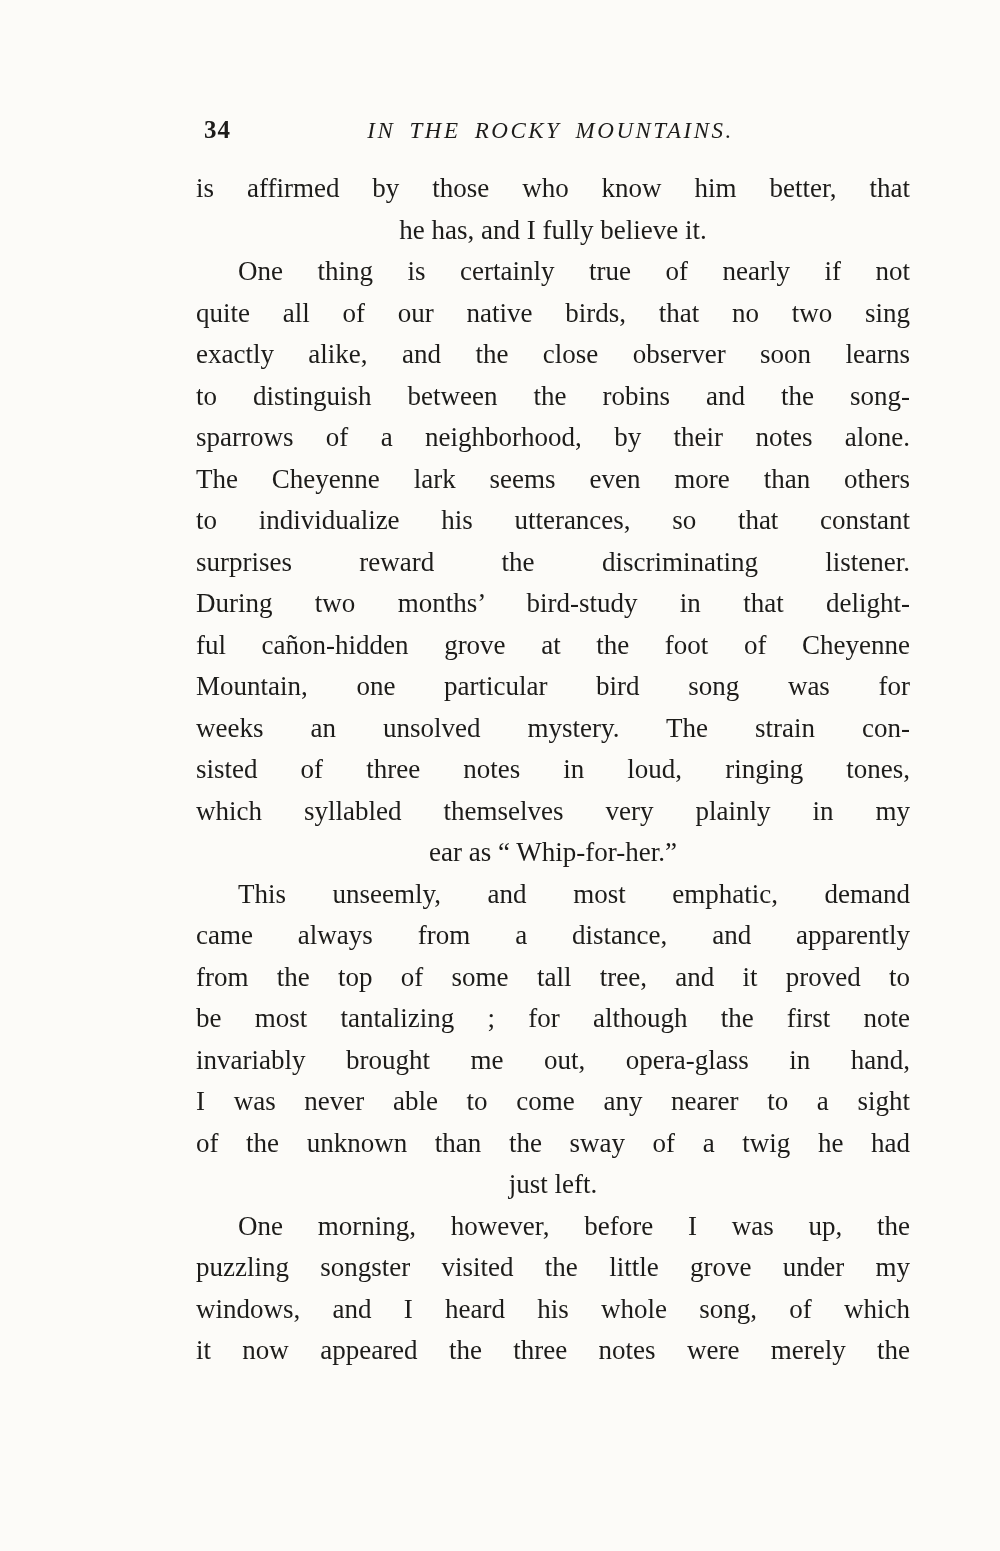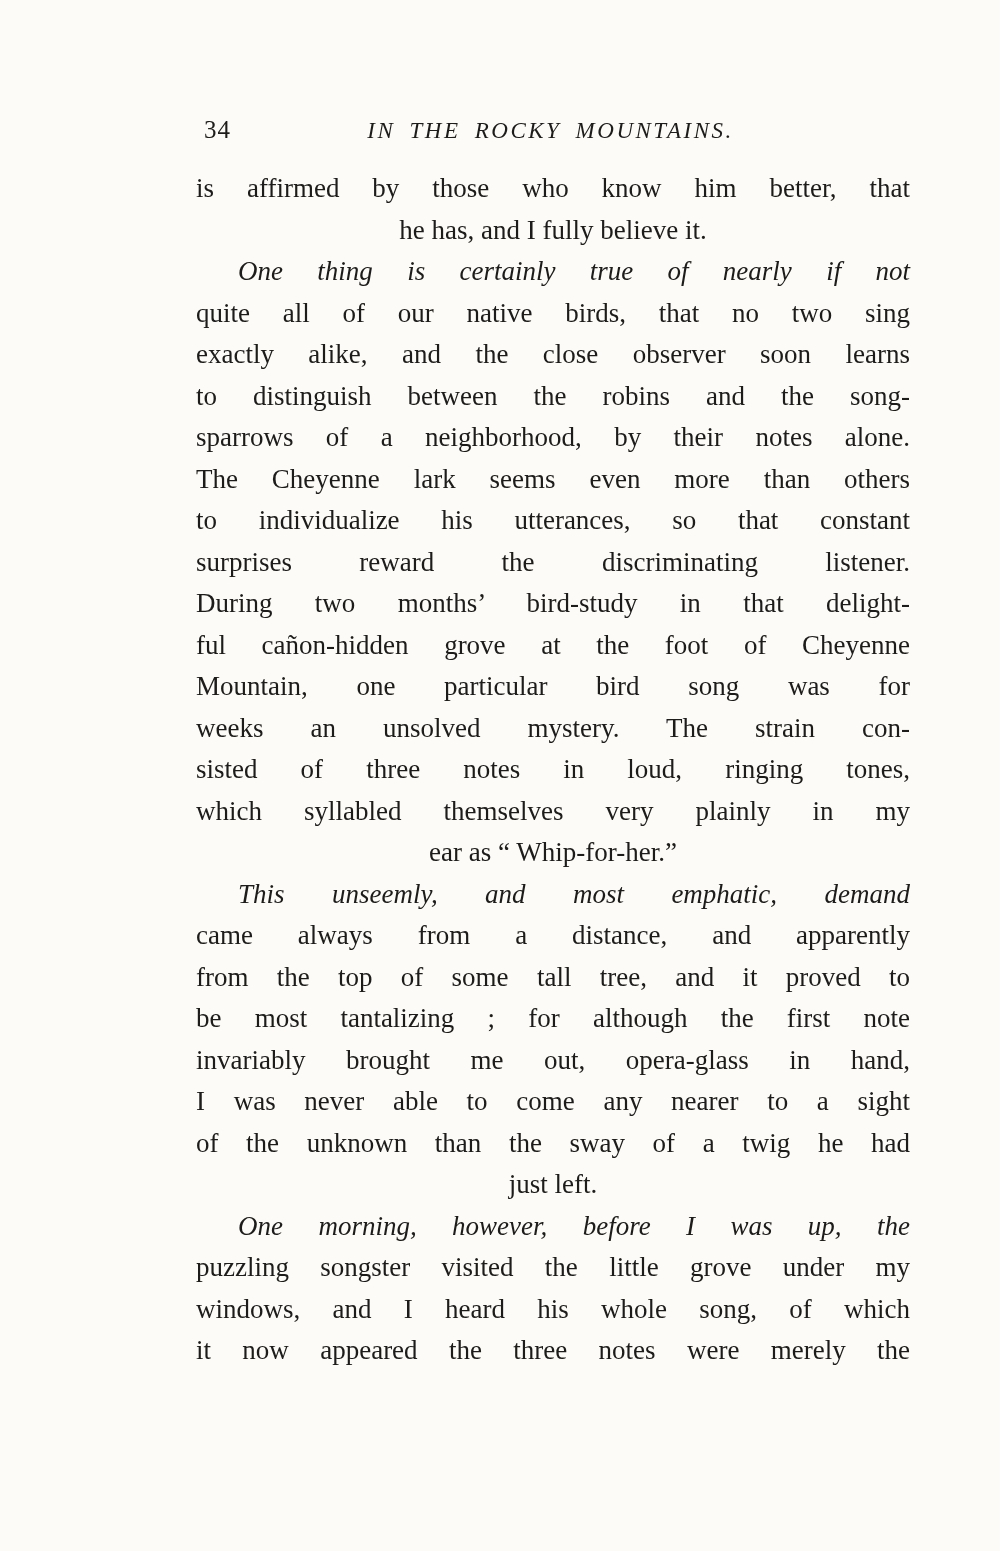--- a/index.html
+++ b/index.html
@@ -23,21 +23,21 @@
     width: 714px;
     margin-left: 196px;
   }
   .page-header {
     display: flex;
     align-items: baseline;
     margin-bottom: 24px;
   }
   .page-number {
     font-size: 25px;
-    font-weight: normal;
+    font-weight: bold;
     letter-spacing: 1px;
     flex: 0 0 auto;
     padding-left: 8px;
   }
   .running-title {
     flex: 1 1 auto;
     text-align: center;
     font-style: italic;
     font-weight: normal;
     font-size: 23px;
@@ -55,21 +55,20 @@
   .line {
     white-space: normal;
     text-align: center;
   }
   .line.justify {
     text-align: justify;
     text-align-last: justify;
   }
   .line.indent {
     text-indent: 42px;
-    font-style: italic;
   }
 </style>
 </head>
 <body>
 
 <div class="page">
   <div class="text-area">
     <div class="page-header">
       <span class="page-number">34</span>
       <span class="running-title">IN THE ROCKY MOUNTAINS.</span>

